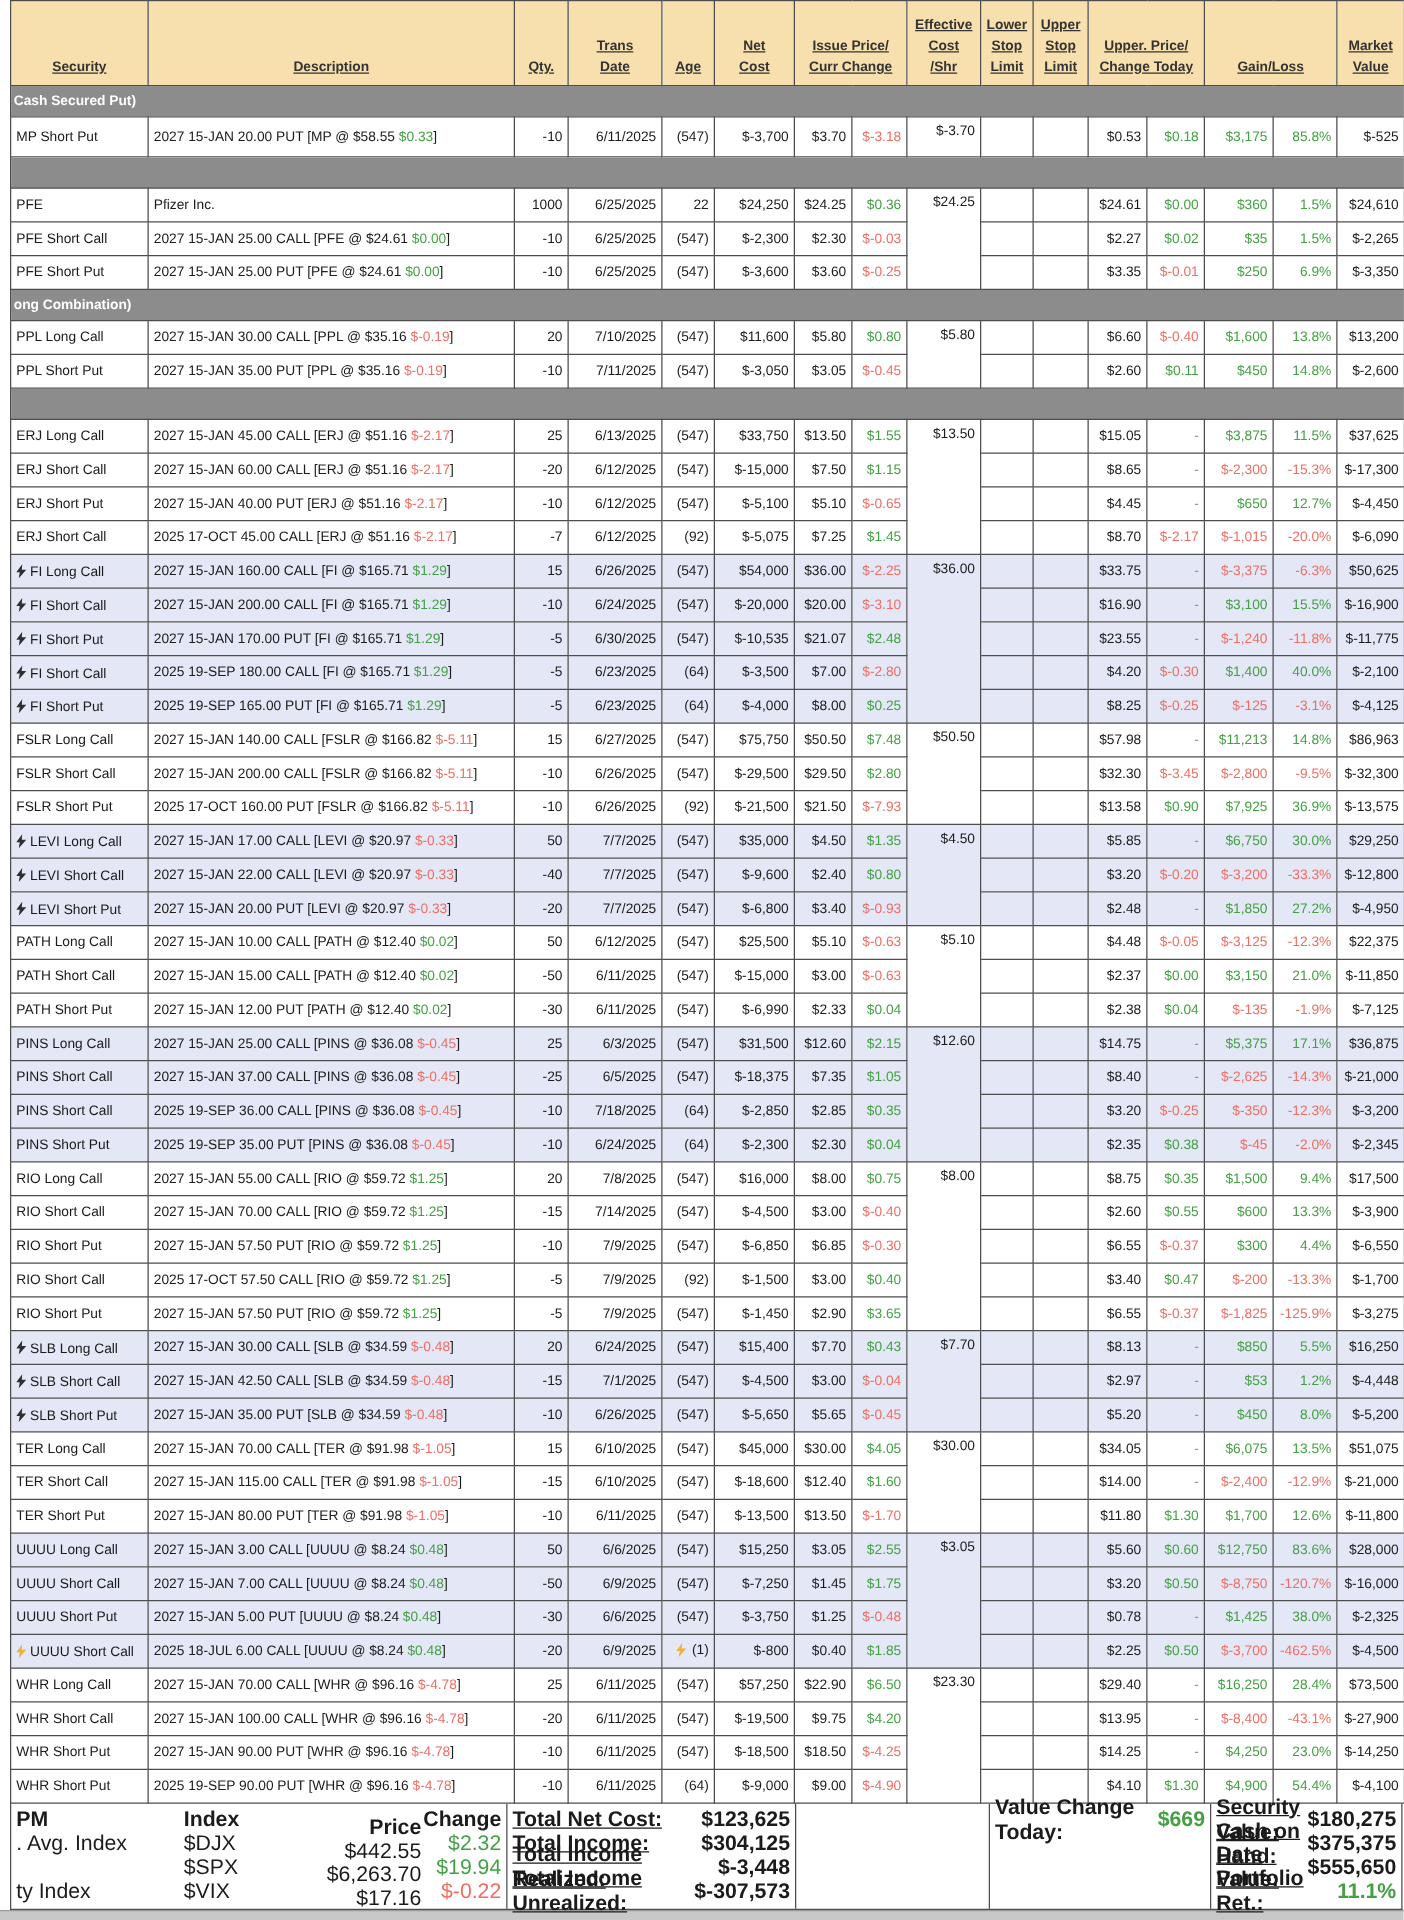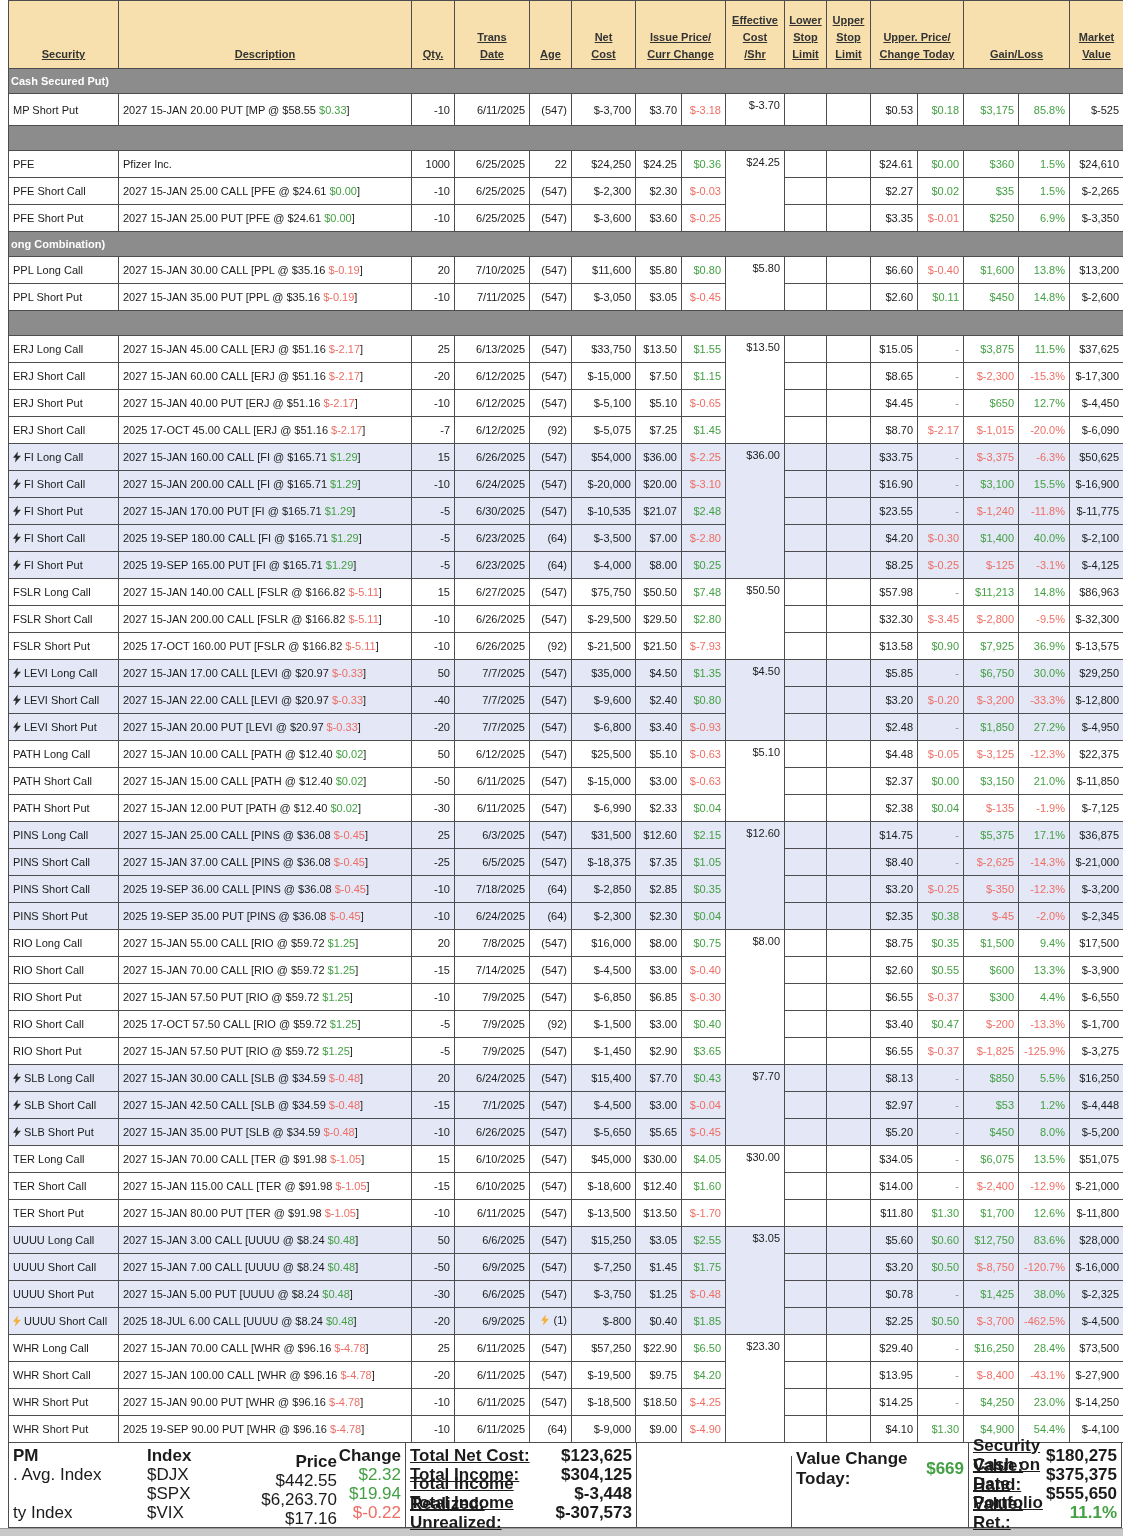--- a/index.html
+++ b/index.html
@@ -32,21 +32,21 @@
   .fcell + .fcell{border-left:1.5px solid var(--grid);}
   .f-left{width:388px;}
   .f-left .frow{display:flex;height:19px;align-items:center;}
   .f-left .fname{flex:1;}
   .f-left .findex{width:95px;}
   .f-left .fprice{width:95px;text-align:right;margin-top:13px;}
   .f-left .fchange{width:64px;text-align:right;}
   .f-left .fhead{font-weight:bold;}
   .f-totals{width:222px;}
   .f-gap{width:146px;}
-  .f-change{width:168px;margin-top:13px;}
+  .f-change{width:168px;}
   .f-account{flex:1;}
   .lrow{display:flex;height:19px;align-items:center;font-weight:bold;}
   .lrow .lab{flex:1;}
   .lrow .lab.u{text-decoration:underline;}
   .lrow .val{text-align:right;}
   .page-bottom{height:15px;background:#c8c8c8;border-top:1px solid #9a9a9a;
         margin-top:0;width:1123px;margin-left:-8px;}
 </style>
 </head>
 <body>

